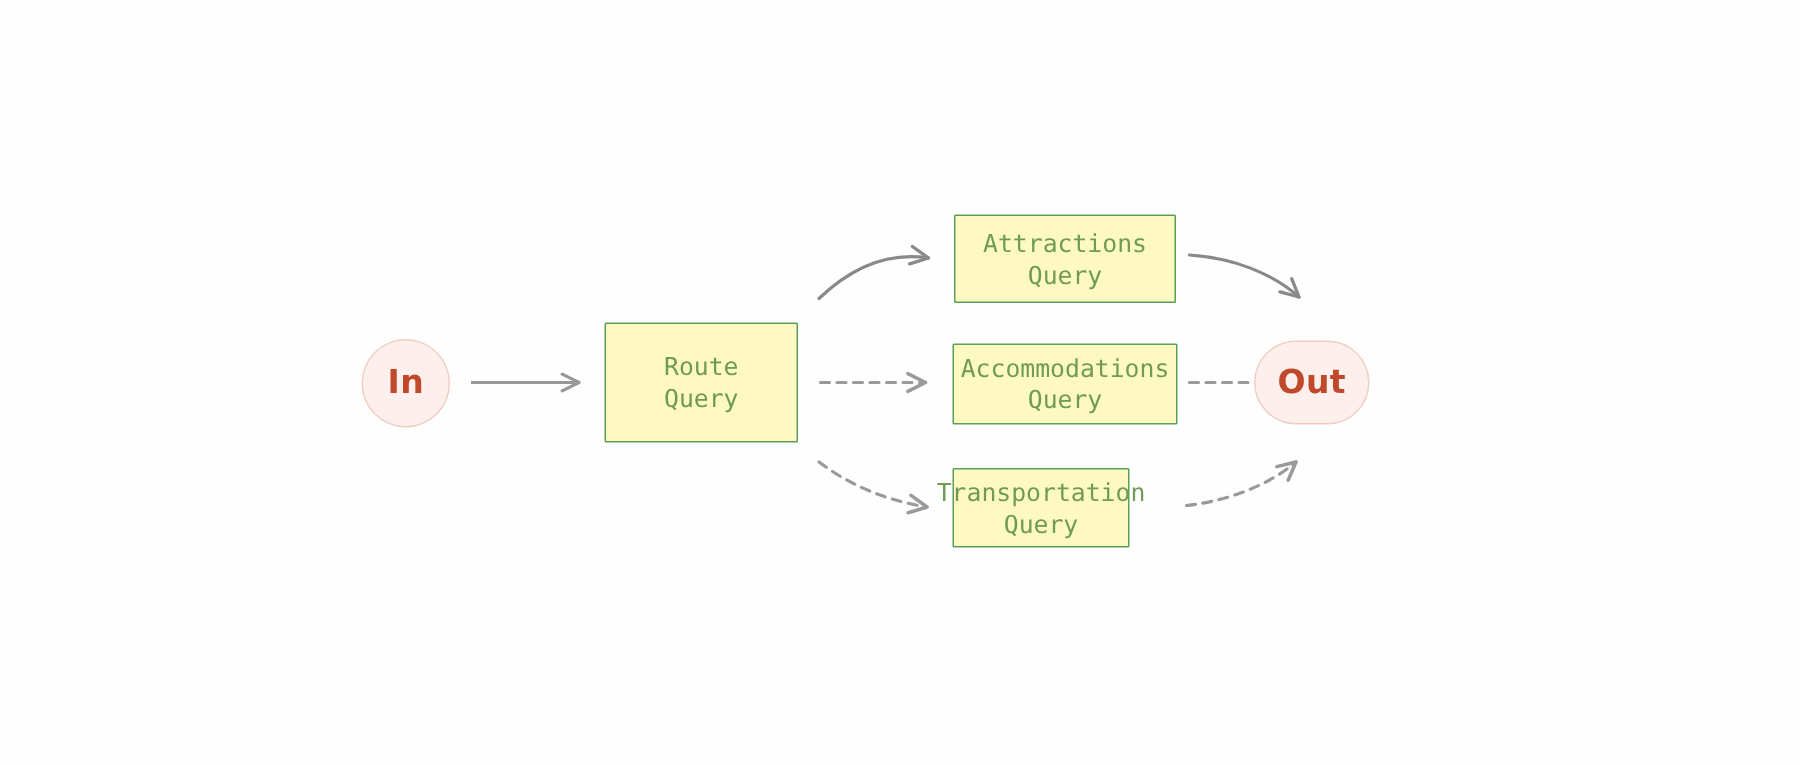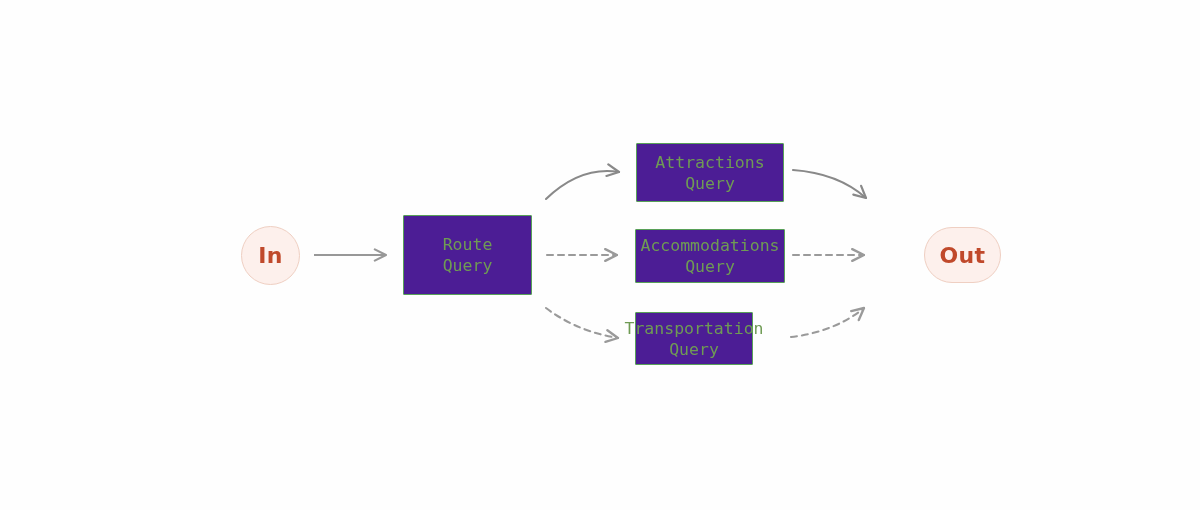--- a/index.html
+++ b/index.html
@@ -45,29 +45,29 @@
     letter-spacing: 0.3px;
   }
   #node-in {
     left: 241px;
     top: 226px;
     width: 59px;
     height: 59px;
     border-radius: 50%;
   }
   #node-out {
-    left: 924px;
+    left: 836px;
     top: 227px;
     width: 77px;
     height: 56px;
     border-radius: 28px;
   }
   
   .process {
-    background: #4c1d95;
+    background: #fef9c3;
     border: 1.4px solid #58a058;
     color: #6f9b54;
     font-family: "DejaVu Sans Mono", monospace;
     font-size: 16.5px;
     line-height: 21px;
     border-radius: 1px;
   }
   #node-route {
     left: 403px;
     top: 215px;

